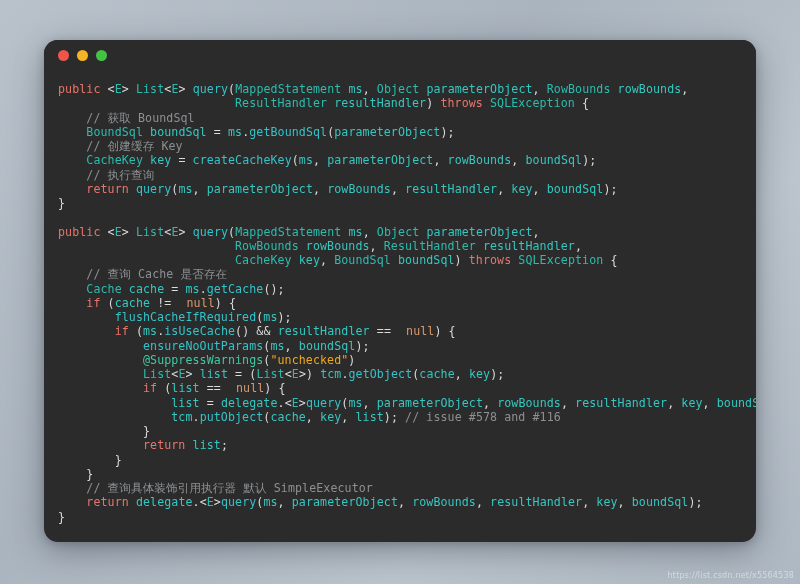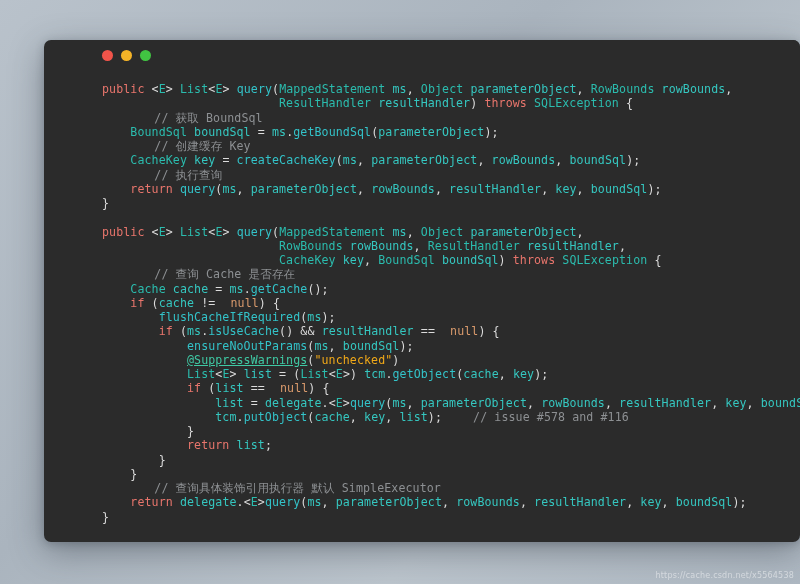--- a/index.html
+++ b/index.html
@@ -18,26 +18,25 @@
     width: 800px;
     height: 584px;
   }
   .code-window {
     position: absolute;
     left: 44px;
     top: 40px;
     width: 712px;
     height: 502px;
     background: #2b2b2b;
-    border-radius: 7px;
+    border-radius: 14px;
     box-shadow: 0 10px 34px rgba(40,48,58,0.40), 0 2px 8px rgba(40,48,58,0.25);
     overflow: hidden;
     display: flex;
     flex-direction: column;
-    padding-left: 44px;
   }
   .titlebar {
     height: 30px;
     flex: 0 0 30px;
     background: #2b2b2b;
     display: flex;
     align-items: center;
     padding-left: 14px;
     box-sizing: border-box;
   }
@@ -69,23 +68,23 @@
     letter-spacing: 0.1px;
   }
   .ln { display: block; min-height: 14.25px; }
 
   
   .kw   { color: #e8756c; }      
   .typ  { color: #2bbcae; }      
   .fn   { color: #33c3c9; }      
   .var  { color: #35c7c0; }      
   .pl   { color: #dcdcdc; }      
-  .cm   { color: #8d9093; margin-left: 24px; }      
+  .cm   { color: #8d9093; }      
   .str  { color: #f0a818; }      
-  .ann  { color: #3fc9a4; text-decoration: underline; }      
+  .ann  { color: #3fc9a4; }      
   .lit  { color: #d99a6c; margin-left: 8px; }      
 
   .watermark {
     position: absolute;
     right: 6px;
     bottom: 4px;
     font-family: "DejaVu Sans", sans-serif;
     font-size: 8px;
     color: rgba(255,255,255,0.48);
     letter-spacing: 0.2px;
@@ -104,15 +103,15 @@
       <span class="dot dot-yellow"></span>
       <span class="dot dot-green"></span>
     </div>
 
     <div class="code-area">
       <pre class="code" id="code-pre"><span class="ln"><span class="kw">public</span> <span class="pl">&lt;</span><span class="typ">E</span><span class="pl">&gt;</span> <span class="typ">List</span><span class="pl">&lt;</span><span class="typ">E</span><span class="pl">&gt;</span> <span class="fn">query</span><span class="pl">(</span><span class="typ">MappedStatement</span> <span class="var">ms</span><span class="pl">,</span> <span class="typ">Object</span> <span class="var">parameterObject</span><span class="pl">,</span> <span class="typ">RowBounds</span> <span class="var">rowBounds</span><span class="pl">,</span></span><span class="ln">                         <span class="typ">ResultHandler</span> <span class="var">resultHandler</span><span class="pl">)</span> <span class="kw">throws</span> <span class="typ">SQLException</span> <span class="pl">{</span></span><span class="ln">    <span class="cm">// 获取 BoundSql</span></span><span class="ln">    <span class="typ">BoundSql</span> <span class="var">boundSql</span> <span class="pl">=</span> <span class="var">ms</span><span class="pl">.</span><span class="fn">getBoundSql</span><span class="pl">(</span><span class="var">parameterObject</span><span class="pl">)</span><span class="pl">;</span></span><span class="ln">    <span class="cm">// 创建缓存 Key</span></span><span class="ln">    <span class="typ">CacheKey</span> <span class="var">key</span> <span class="pl">=</span> <span class="fn">createCacheKey</span><span class="pl">(</span><span class="var">ms</span><span class="pl">,</span> <span class="var">parameterObject</span><span class="pl">,</span> <span class="var">rowBounds</span><span class="pl">,</span> <span class="var">boundSql</span><span class="pl">)</span><span class="pl">;</span></span><span class="ln">    <span class="cm">// 执行查询</span></span><span class="ln">    <span class="kw">return</span> <span class="fn">query</span><span class="pl">(</span><span class="var">ms</span><span class="pl">,</span> <span class="var">parameterObject</span><span class="pl">,</span> <span class="var">rowBounds</span><span class="pl">,</span> <span class="var">resultHandler</span><span class="pl">,</span> <span class="var">key</span><span class="pl">,</span> <span class="var">boundSql</span><span class="pl">)</span><span class="pl">;</span></span><span class="ln"><span class="pl">}</span></span><span class="ln">&nbsp;</span><span class="ln"><span class="kw">public</span> <span class="pl">&lt;</span><span class="typ">E</span><span class="pl">&gt;</span> <span class="typ">List</span><span class="pl">&lt;</span><span class="typ">E</span><span class="pl">&gt;</span> <span class="fn">query</span><span class="pl">(</span><span class="typ">MappedStatement</span> <span class="var">ms</span><span class="pl">,</span> <span class="typ">Object</span> <span class="var">parameterObject</span><span class="pl">,</span></span><span class="ln">                         <span class="typ">RowBounds</span> <span class="var">rowBounds</span><span class="pl">,</span> <span class="typ">ResultHandler</span> <span class="var">resultHandler</span><span class="pl">,</span></span><span class="ln">                         <span class="typ">CacheKey</span> <span class="var">key</span><span class="pl">,</span> <span class="typ">BoundSql</span> <span class="var">boundSql</span><span class="pl">)</span> <span class="kw">throws</span> <span class="typ">SQLException</span> <span class="pl">{</span></span><span class="ln">    <span class="cm">// 查询 Cache 是否存在</span></span><span class="ln">    <span class="typ">Cache</span> <span class="var">cache</span> <span class="pl">=</span> <span class="var">ms</span><span class="pl">.</span><span class="fn">getCache</span><span class="pl">(</span><span class="pl">)</span><span class="pl">;</span></span><span class="ln">    <span class="kw">if</span> <span class="pl">(</span><span class="var">cache</span> <span class="pl">!</span><span class="pl">=</span> <span class="lit">null</span><span class="pl">)</span> <span class="pl">{</span></span><span class="ln">        <span class="fn">flushCacheIfRequired</span><span class="pl">(</span><span class="var">ms</span><span class="pl">)</span><span class="pl">;</span></span><span class="ln">        <span class="kw">if</span> <span class="pl">(</span><span class="var">ms</span><span class="pl">.</span><span class="fn">isUseCache</span><span class="pl">(</span><span class="pl">)</span> <span class="pl">&amp;</span><span class="pl">&amp;</span> <span class="var">resultHandler</span> <span class="pl">=</span><span class="pl">=</span> <span class="lit">null</span><span class="pl">)</span> <span class="pl">{</span></span><span class="ln">            <span class="fn">ensureNoOutParams</span><span class="pl">(</span><span class="var">ms</span><span class="pl">,</span> <span class="var">boundSql</span><span class="pl">)</span><span class="pl">;</span></span><span class="ln">            <span class="ann">@SuppressWarnings</span><span class="pl">(</span><span class="str">"unchecked"</span><span class="pl">)</span></span><span class="ln">            <span class="typ">List</span><span class="pl">&lt;</span><span class="typ">E</span><span class="pl">&gt;</span> <span class="var">list</span> <span class="pl">=</span> <span class="pl">(</span><span class="typ">List</span><span class="pl">&lt;</span><span class="typ">E</span><span class="pl">&gt;</span><span class="pl">)</span> <span class="var">tcm</span><span class="pl">.</span><span class="fn">getObject</span><span class="pl">(</span><span class="var">cache</span><span class="pl">,</span> <span class="var">key</span><span class="pl">)</span><span class="pl">;</span></span><span class="ln">            <span class="kw">if</span> <span class="pl">(</span><span class="var">list</span> <span class="pl">=</span><span class="pl">=</span> <span class="lit">null</span><span class="pl">)</span> <span class="pl">{</span></span><span class="ln">                <span class="var">list</span> <span class="pl">=</span> <span class="var">delegate</span><span class="pl">.</span><span class="pl">&lt;</span><span class="typ">E</span><span class="pl">&gt;</span><span class="fn">query</span><span class="pl">(</span><span class="var">ms</span><span class="pl">,</span> <span class="var">parameterObject</span><span class="pl">,</span> <span class="var">rowBounds</span><span class="pl">,</span> <span class="var">resultHandler</span><span class="pl">,</span> <span class="var">key</span><span class="pl">,</span> <span class="var">boundSql</span></span><span class="ln">                <span class="var">tcm</span><span class="pl">.</span><span class="fn">putObject</span><span class="pl">(</span><span class="var">cache</span><span class="pl">,</span> <span class="var">key</span><span class="pl">,</span> <span class="var">list</span><span class="pl">)</span><span class="pl">;</span> <span class="cm">// issue #578 and #116</span></span><span class="ln">            <span class="pl">}</span></span><span class="ln">            <span class="kw">return</span> <span class="var">list</span><span class="pl">;</span></span><span class="ln">        <span class="pl">}</span></span><span class="ln">    <span class="pl">}</span></span><span class="ln">    <span class="cm">// 查询具体装饰引用执行器 默认 SimpleExecutor</span></span><span class="ln">    <span class="kw">return</span> <span class="var">delegate</span><span class="pl">.</span><span class="pl">&lt;</span><span class="typ">E</span><span class="pl">&gt;</span><span class="fn">query</span><span class="pl">(</span><span class="var">ms</span><span class="pl">,</span> <span class="var">parameterObject</span><span class="pl">,</span> <span class="var">rowBounds</span><span class="pl">,</span> <span class="var">resultHandler</span><span class="pl">,</span> <span class="var">key</span><span class="pl">,</span> <span class="var">boundSql</span><span class="pl">)</span><span class="pl">;</span></span><span class="ln"><span class="pl">}</span></span></pre>
     </div>
 
   </div>
 
-  <div class="watermark">https://cache.csdn.net/x5564538</div>
+  <div class="watermark">https://list.csdn.net/x5564538</div>
 
 </div>
 
 </body></html>

